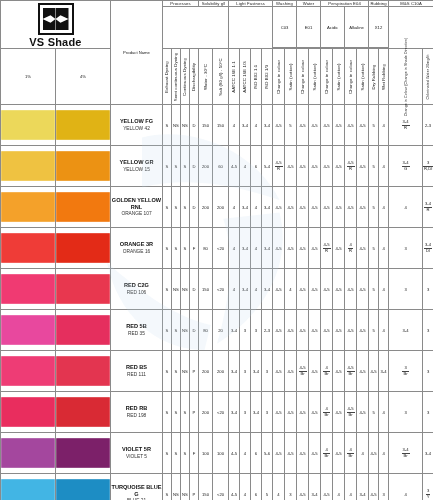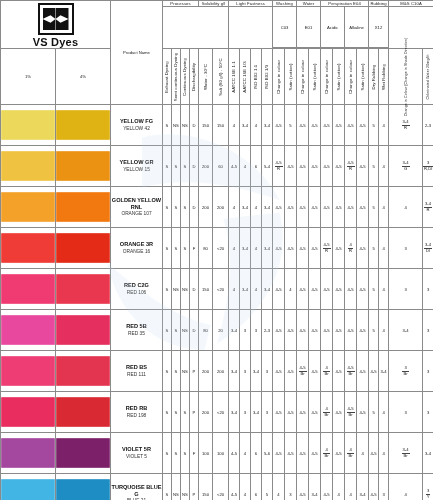--- a/index.html
+++ b/index.html
@@ -136,21 +136,21 @@
 
     <thead>
       <tr>
         <td class="brand-cell" rowspan="3" colspan="2">
           <div class="logo-box">
             <i class="q q1"></i>
               <i class="q q2"></i>
               <i class="q q3"></i>
               <i class="q q4"></i>
           </div>
-          <div class="brand-title">VS Dyes</div>
+          <div class="brand-title">VS Shade</div>
         </td>
         <td class="prodname-head" rowspan="4">Product Name</td>
 
         <td class="grp" colspan="4">Processes</td>
         <td class="grp" colspan="2">Solubility g/l</td>
         <td class="grp" colspan="4">Light Fastness</td>
         <td class="grp" colspan="2">Washing</td>
         <td class="grp" colspan="2">Water</td>
         <td class="grp" colspan="4">Perspiration E04</td>
         <td class="grp" colspan="2">Rubbing</td>

